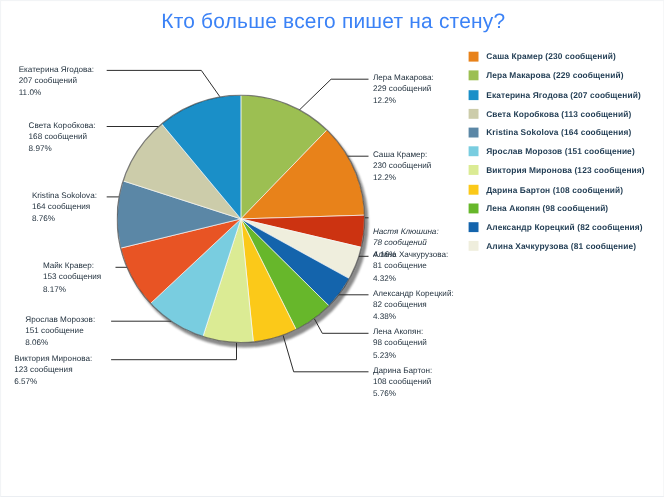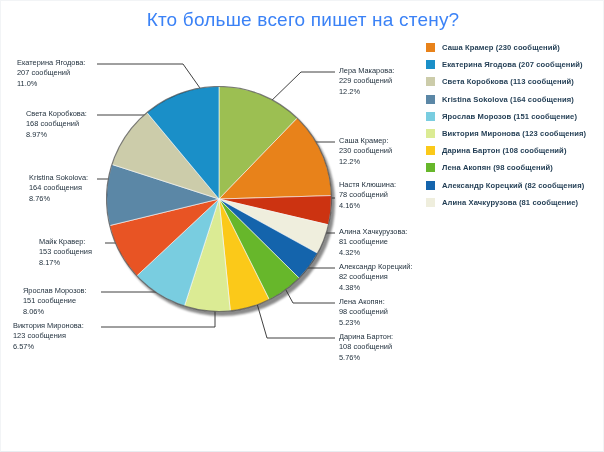--- a/index.html
+++ b/index.html
@@ -77,21 +77,21 @@
   .callout .pc { display: block; }
   
   #legend {
     position: absolute;
     left: 425px;
     top: 38px;
     width: 176px;
   }
   .legend-item {
     display: flex;
-    align-items: center;
+    align-items: flex-end;
     height: 17.2px;
   }
   .legend-swatch {
     width: 9px;
     height: 9px;
     flex: 0 0 9px;
     margin-right: 7px;
   }
   .legend-label {
     font-size: 7.6px;
@@ -184,21 +184,21 @@
       <div class="callout r" style="left: 338px; top: 65px;">
         <span class="nm">Лера Макарова:</span>
         <span class="ct">229 сообщений</span>
         <span class="pc">12.2%</span>
       </div>
       <div class="callout r" style="left: 338px; top: 135px;">
         <span class="nm">Саша Крамер:</span>
         <span class="ct">230 сообщений</span>
         <span class="pc">12.2%</span>
       </div>
-      <div class="callout r" style="left: 338px; top: 179px;">
+      <div class="callout r" style="left: 338px; top: 205px; font-style: italic;">
         <span class="nm">Настя Клюшина:</span>
         <span class="ct">78 сообщений</span>
         <span class="pc">4.16%</span>
       </div>
       <div class="callout r" style="left: 338px; top: 226px;">
         <span class="nm">Алина Хачкурузова:</span>
         <span class="ct">81 сообщение</span>
         <span class="pc">4.32%</span>
       </div>
       <div class="callout r" style="left: 338px; top: 261px;">
@@ -217,20 +217,24 @@
         <span class="pc">5.76%</span>
       </div>
     </div>
 
   <div id="legend">
       <div class="legend-item">
         <span class="legend-swatch" style="background: rgb(232, 130, 26);"></span>
         <span class="legend-label">Саша Крамер (230 сообщений)</span>
       </div>
       <div class="legend-item">
+        <span class="legend-swatch" style="background: rgb(156, 191, 82);"></span>
+        <span class="legend-label">Лера Макарова (229 сообщений)</span>
+      </div>
+      <div class="legend-item">
         <span class="legend-swatch" style="background: rgb(26, 143, 200);"></span>
         <span class="legend-label">Екатерина Ягодова (207 сообщений)</span>
       </div>
       <div class="legend-item">
         <span class="legend-swatch" style="background: rgb(204, 204, 170);"></span>
         <span class="legend-label">Света Коробкова (113 сообщений)</span>
       </div>
       <div class="legend-item">
         <span class="legend-swatch" style="background: rgb(91, 135, 166);"></span>
         <span class="legend-label">Kristina Sokolova (164 сообщения)</span>

